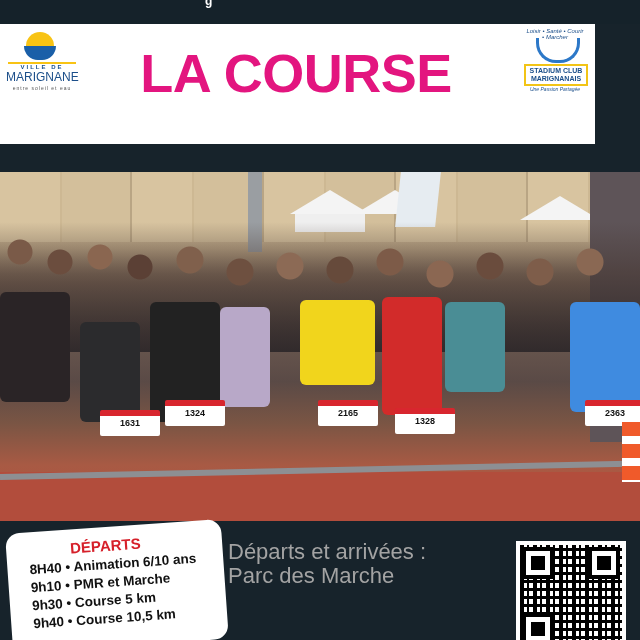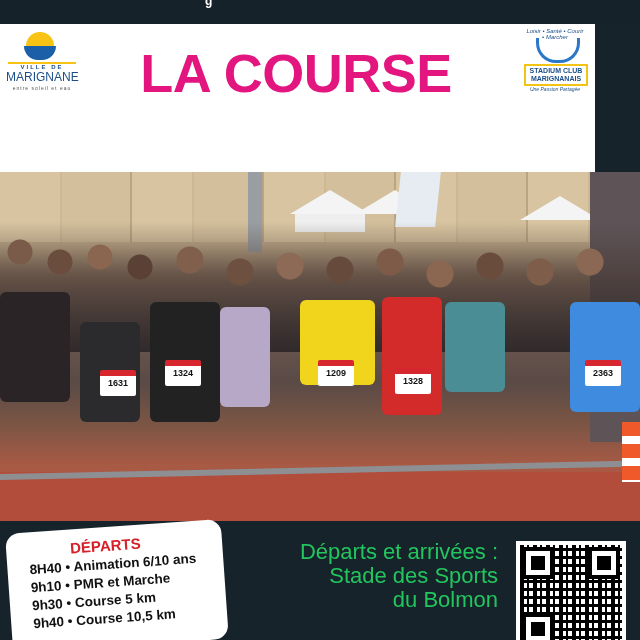--- a/index.html
+++ b/index.html
@@ -24,45 +24,45 @@
      radial-gradient(circle at 240px 50px,#6e5040 13px,transparent 14px),
      radial-gradient(circle at 290px 44px,#8c6a55 13px,transparent 14px),
      radial-gradient(circle at 340px 48px,#664a3b 13px,transparent 14px),
      radial-gradient(circle at 390px 40px,#7d5b48 13px,transparent 14px),
      radial-gradient(circle at 440px 52px,#8b6752 13px,transparent 14px),
      radial-gradient(circle at 490px 44px,#6a4c3d 13px,transparent 14px),
      radial-gradient(circle at 540px 50px,#7e5d4a 13px,transparent 14px),
      radial-gradient(circle at 590px 40px,#8a6853 13px,transparent 14px),
      linear-gradient(180deg,rgba(90,70,60,0) 0%,rgba(70,55,50,.6) 40%,rgba(40,35,38,.85) 100%);}
   .photo .runner{position:absolute;border-radius:6px;}
-  .photo .bib{position:absolute;width:36px;height:20px;background:#fff;border-top:6px solid #d8262e;border-radius:2px;font-size:9px;font-weight:bold;color:#111;text-align:center;line-height:14px;}
+  .photo .bib{position:absolute;width:60px;height:20px;background:#fff;border-top:6px solid #d8262e;border-radius:2px;font-size:9px;font-weight:bold;color:#111;text-align:center;line-height:14px;margin-top:40px;}
   .photo .track{position:absolute;left:0;top:300px;width:640px;height:49px;background:#b24d3c;}
   .photo .curb{position:absolute;left:0;top:302px;width:640px;height:6px;background:#8d8f93;transform:rotate(-1.2deg);transform-origin:left;}
   .photo .cone{position:absolute;left:622px;top:250px;width:18px;height:60px;background:repeating-linear-gradient(180deg,#f05a2a 0 14px,#fff 14px 22px);}
   
-  .title-box{position:absolute;left:0;top:24px;width:595px;height:148px;background:#fff;}
+  .title-box{position:absolute;left:0;top:24px;width:595px;height:120px;background:#fff;}
   .title-line{position:absolute;left:96px;width:400px;text-align:center;color:#e3157f;font-weight:bold;font-size:54px;letter-spacing:-0.5px;line-height:54px;}
   .t1{top:22px;} .t2{top:86px;}
   .logo-left{position:absolute;left:4px;top:8px;width:75px;height:60px;}
   .sun{position:absolute;left:22px;top:0;width:28px;height:28px;border-radius:50%;background:#f8c314;}
   .wave{position:absolute;left:20px;top:14px;width:32px;height:14px;background:#1a5fa8;border-radius:0 0 16px 16px;}
   .ville{position:absolute;left:4px;top:30px;width:68px;font-size:6px;font-weight:bold;color:#1c4f8a;text-align:center;letter-spacing:2px;border-top:2px solid #f8c314;}
   .marignane{position:absolute;left:2px;top:38px;width:72px;font-size:12px;color:#1c4f8a;text-align:center;}
   .soleil{position:absolute;left:2px;top:53px;width:72px;font-size:5px;color:#555;text-align:center;letter-spacing:1px;}
   .logo-right{position:absolute;left:518px;top:4px;width:74px;height:80px;}
   .club-arc{position:absolute;left:8px;top:0;width:58px;font-size:6px;color:#1c4f8a;text-align:center;font-style:italic;}
   .club-figs{position:absolute;left:18px;top:10px;width:38px;height:22px;border:3px solid #2c78c8;border-top:none;border-radius:0 0 20px 20px;}
   .club-box{position:absolute;left:6px;top:36px;width:60px;padding:1px 0;border:2px solid #f2c416;background:#fff;color:#1c4f8a;font-size:7px;font-weight:bold;text-align:center;line-height:8px;}
   .club-tag{position:absolute;left:4px;top:58px;width:66px;font-size:5px;color:#1c4f8a;text-align:center;font-style:italic;}
   
   .departs-card{position:absolute;left:5px;top:534px;width:216px;height:120px;background:#fff;border-radius:14px;transform:rotate(-4deg);transform-origin:left top;}
   .departs-title{position:absolute;left:64px;top:10px;color:#d6202a;font-weight:bold;font-size:15px;}
   .dep-row{position:absolute;left:22px;font-weight:bold;font-size:13.5px;color:#111;white-space:nowrap;}
   .r0{top:30px;} .r1{top:48px;} .r2{top:66px;} .r3{top:84px;}
-  .venue{position:absolute;left:228px;top:540px;width:270px;text-align:right;color:#22c55e;font-size:22px;line-height:24px;}
+  .venue{position:absolute;left:228px;top:540px;width:270px;text-align:left;color:#a3a3a3;font-size:22px;line-height:24px;}
   .qr{position:absolute;left:516px;top:541px;width:110px;height:110px;background:#fff;}
   .qr .grid{position:absolute;left:4px;top:4px;width:102px;height:102px;background:
      repeating-linear-gradient(90deg,#000 0 4px,#fff 4px 7px,#000 7px 9px,#fff 9px 13px),
      repeating-linear-gradient(0deg,#000 0 3px,#fff 3px 8px);background-blend-mode:multiply;}
   .qr .finder{position:absolute;width:24px;height:24px;border:4px solid #000;background:#fff;}
   .qr .finder::after{content:"";position:absolute;left:5px;top:5px;width:14px;height:14px;background:#000;}
 </style>
 </head>
 <body>
 
@@ -83,21 +83,21 @@
   <div class="runner" style="left:0;top:120px;width:70px;height:110px;background:#2a2426"></div>
   <div class="runner" style="left:80px;top:150px;width:60px;height:100px;background:#2b2b2d"></div>
   <div class="runner" style="left:150px;top:130px;width:70px;height:120px;background:#222"></div>
   <div class="runner" style="left:220px;top:135px;width:50px;height:100px;background:#b8a8c8"></div>
   <div class="runner" style="left:300px;top:128px;width:75px;height:85px;background:#f1d51c"></div>
   <div class="runner" style="left:382px;top:125px;width:60px;height:118px;background:#d22b2a"></div>
   <div class="runner" style="left:445px;top:130px;width:60px;height:90px;background:#4a8d95"></div>
   <div class="runner" style="left:570px;top:130px;width:70px;height:110px;background:#3f8be0"></div>
   <div class="bib" style="left:100px;top:198px">1631</div>
   <div class="bib" style="left:165px;top:188px">1324</div>
-  <div class="bib" style="left:318px;top:188px">1209</div>
+  <div class="bib" style="left:318px;top:188px">2165</div>
   <div class="bib" style="left:395px;top:196px">1328</div>
   <div class="bib" style="left:585px;top:188px">2363</div>
   <div class="track"></div>
   <div class="curb"></div>
   <div class="cone"></div>
 </div>
 
 <div class="title-box">
   <div class="logo-left">
     <div class="sun"></div>
@@ -121,22 +121,21 @@
 <div class="departs-card">
   <div class="departs-title">DÉPARTS</div>
   <div class="dep-row r0">8H40 • Animation 6/10 ans</div>
   <div class="dep-row r1">9h10 • PMR et Marche</div>
   <div class="dep-row r2">9h30 • Course 5 km</div>
   <div class="dep-row r3">9h40 • Course 10,5 km</div>
 </div>
 
 <div class="venue">
   <div>Départs et arrivées :</div>
-  <div>Stade des Sports</div>
-  <div>du Bolmon</div>
+  <div>Parc des Marche</div>
 </div>
 
 <div class="qr">
   <div class="grid"></div>
   <div class="finder" style="left:6px;top:6px"></div>
   <div class="finder" style="left:72px;top:6px"></div>
   <div class="finder" style="left:6px;top:72px"></div>
 </div>
 
 </body></html>

